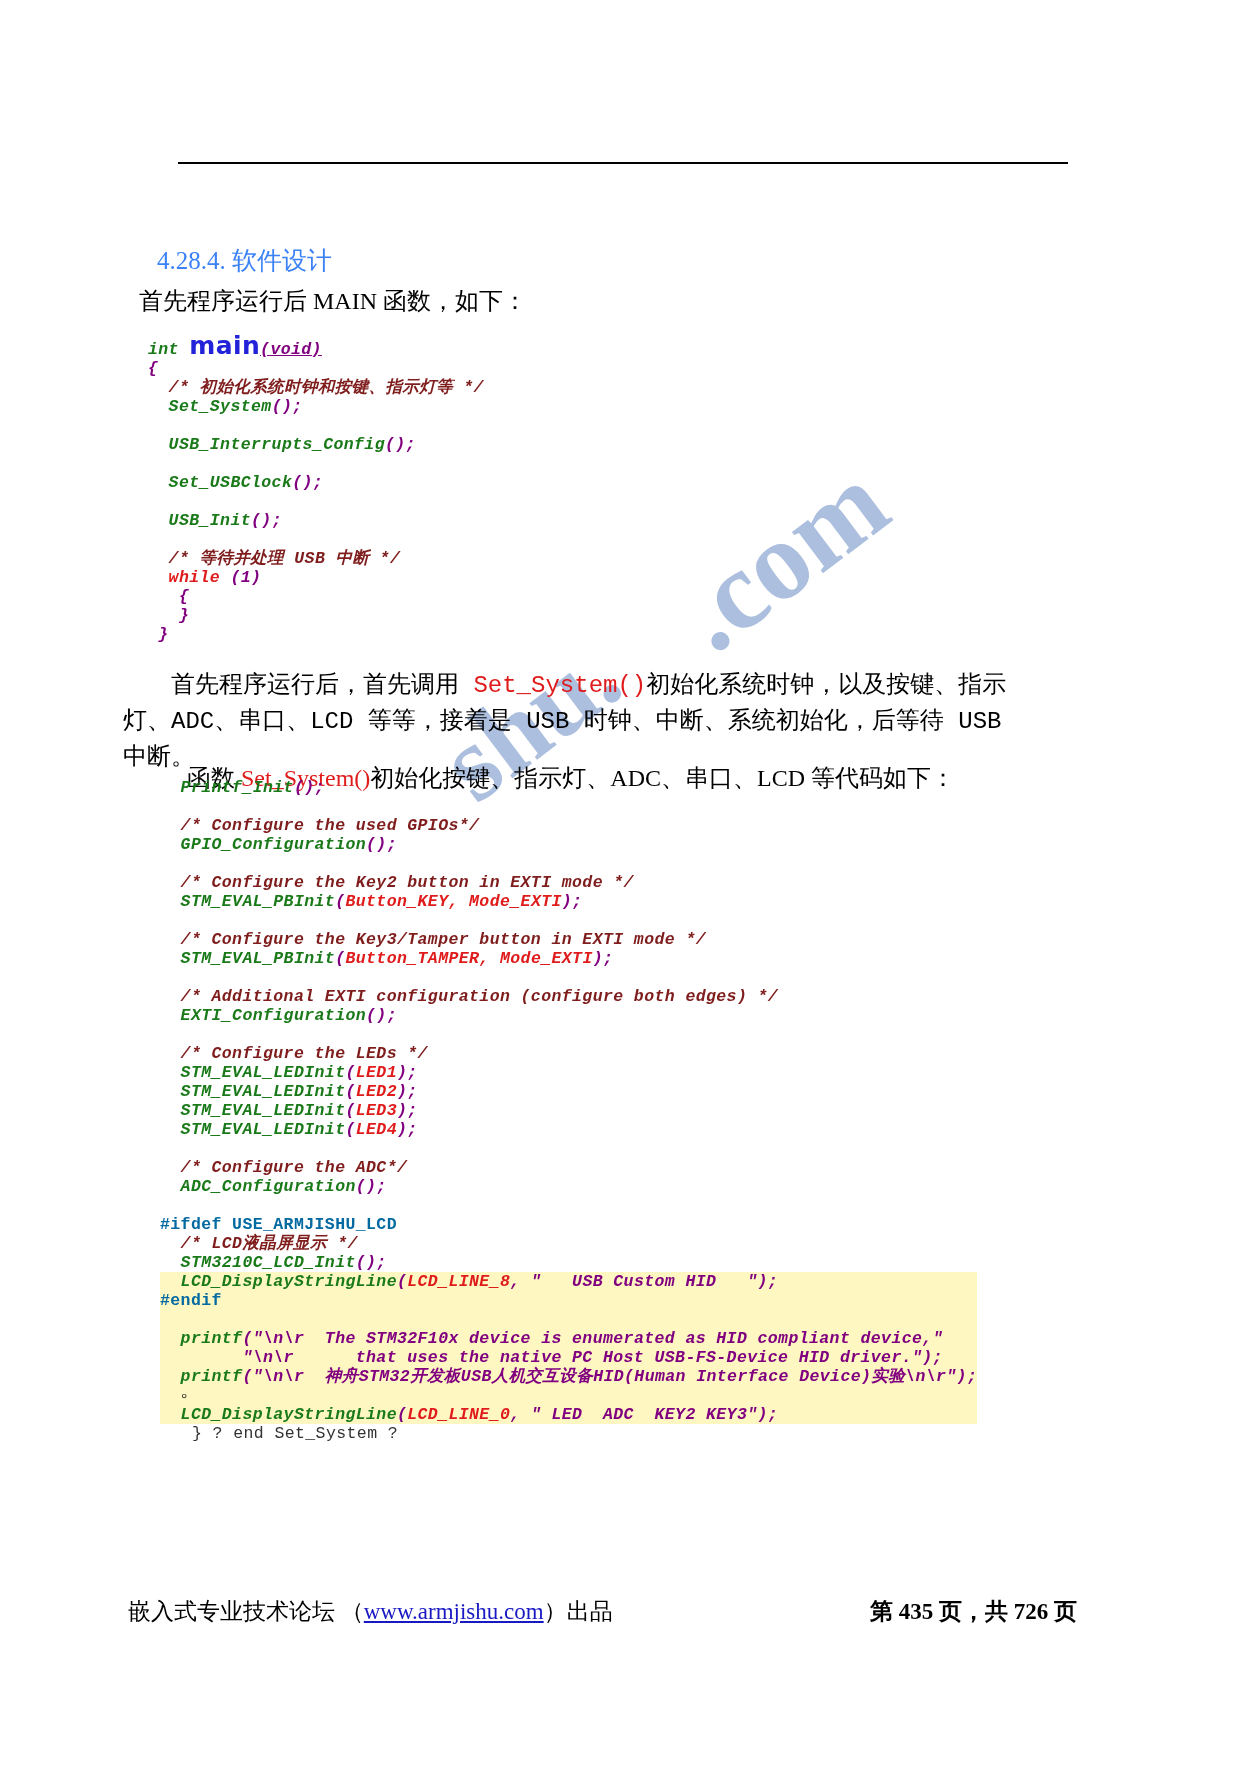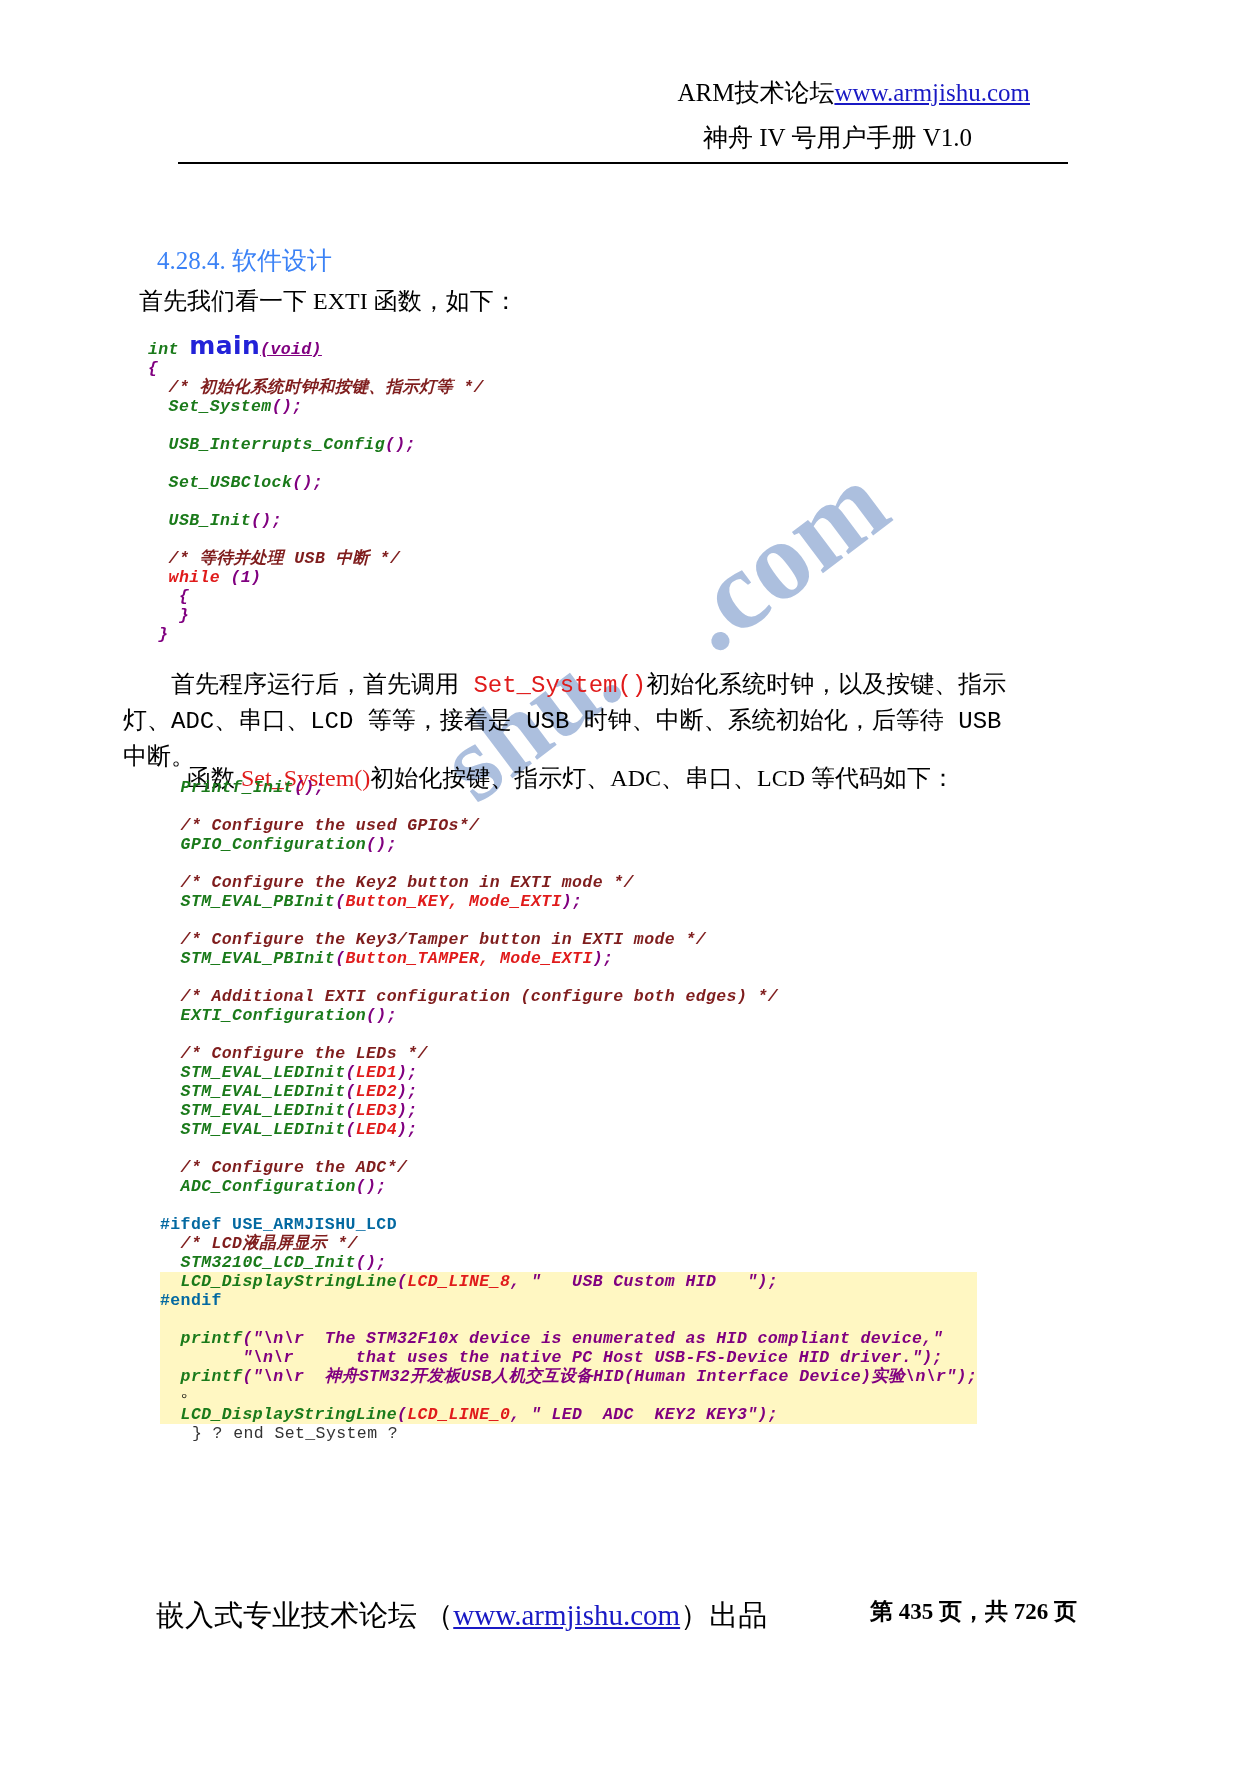--- a/index.html
+++ b/index.html
@@ -180,23 +180,23 @@
   
   .footer {
     position: absolute;
     left: 0;
     top: 1596px;
     width: 1249px;
     z-index: 3;
   }
   .footer-left {
     position: absolute;
-    left: 156px;
+    left: 128px;
     top: 0;
-    font-size: 29px;
+    font-size: 23px;
     color: #000000;
     white-space: nowrap;
     text-align: center;
   }
   .footer-left .url {
     color: #1919c4;
     text-decoration: underline;
   }
   .footer-right {
     position: absolute;
@@ -220,35 +220,29 @@
 
 <div class="page">
 
   <div class="watermark">
     <span class="wm1">shu.</span>
     <span class="wm2">.com</span>
   </div>
 
   <div class="header">
 
-    <div class="header-lines">
-      <div class="hdr-line1">
-        <span>ARM技术论坛</span><a class="url" href="#">www.armjishu.com</a>
-      </div>
-      <div class="hdr-line2">神舟 IV 号用户手册 V1.0</div>
-    </div>
 
     <div class="rule"></div>
   </div>
 
   <div class="content">
 
     <div class="sec-heading">4.28.4. 软件设计</div>
 
-    <div class="para p-intro">首先我们看一下 EXTI 函数，如下：</div>
+    <div class="para p-intro">首先程序运行后 MAIN 函数，如下：</div>
 
     <div class="code code-main" id="code-main"><span class="ln"><span class="kw">int </span><span class="mainbig">main</span><span class="voidtok">(void)</span></span><span class="ln"><span class="punc">{</span></span><span class="ln"><span class="cmt">  /* 初始化系统时钟和按键、指示灯等 */</span></span><span class="ln"><span class="fn">  Set_System</span><span class="punc">();</span></span><span class="ln">&nbsp;</span><span class="ln"><span class="fn">  USB_Interrupts_Config</span><span class="punc">();</span></span><span class="ln">&nbsp;</span><span class="ln"><span class="fn">  Set_USBClock</span><span class="punc">();</span></span><span class="ln">&nbsp;</span><span class="ln"><span class="fn">  USB_Init</span><span class="punc">();</span></span><span class="ln">&nbsp;</span><span class="ln"><span class="cmt">  /* 等待并处理 USB 中断 */</span></span><span class="ln"><span class="red">  while</span><span class="punc"> (1)</span></span><span class="ln"><span class="punc">   {</span></span><span class="ln"><span class="punc">   }</span></span><span class="ln"><span class="punc"> }</span></span></div>
 
     <div class="para p-body1">
       <span>首先程序运行后，首先调用 </span><span class="hl-red">Set_System()</span><span>初始化系统时钟，以及按键、指示灯、ADC、串口、LCD 等等，接着是 USB 时钟、中断、系统初始化，后等待 USB 中断。</span>
     </div>
 
     <div class="para p-body2">
       <span>函数 </span><span class="hl-red">Set_System()</span><span>初始化按键、指示灯、ADC、串口、LCD 等代码如下：</span>
     </div>

